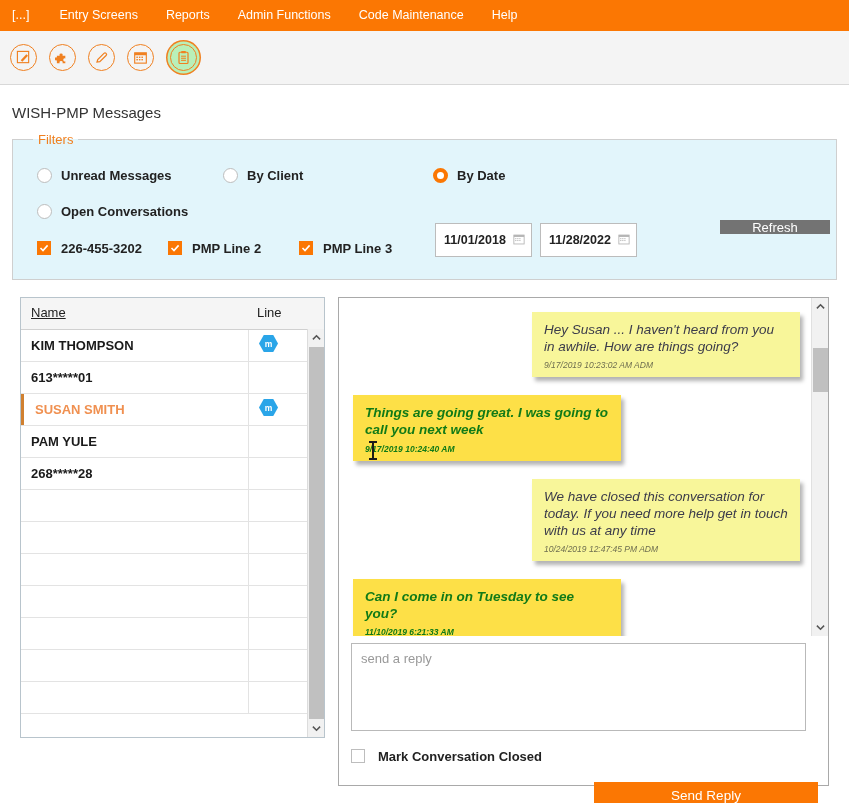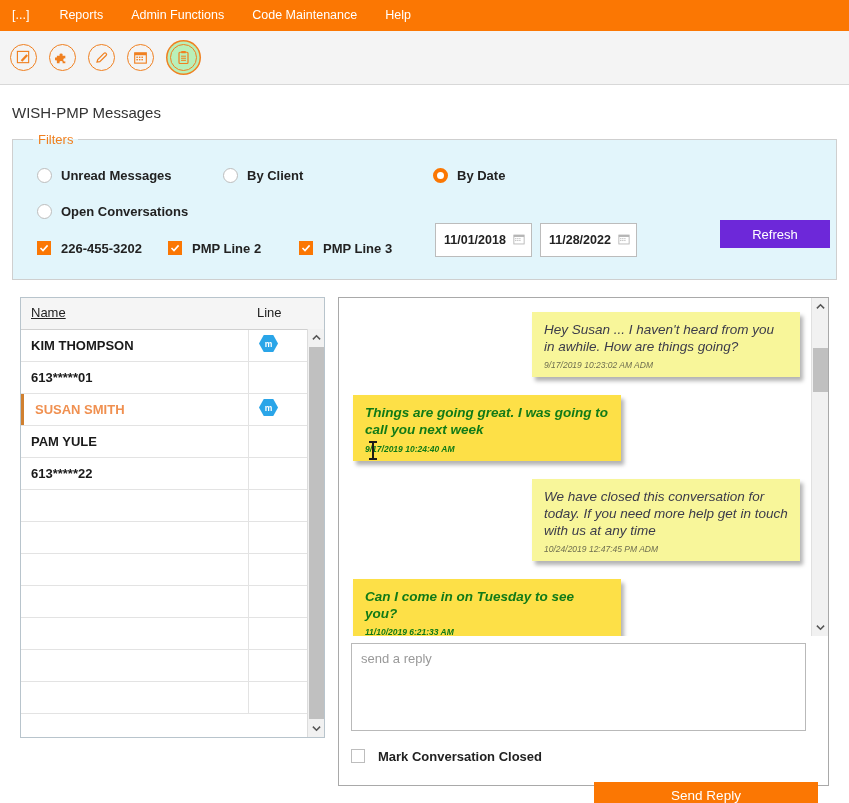--- a/index.html
+++ b/index.html
@@ -123,22 +123,22 @@
     padding: 0 6px 0 8px;
     font-size: 12.5px; color: #222; font-weight: 600;
     cursor: text;
   }
   .dfield .cal { opacity: .55; }
   .d1 { left: 408px; top: 30px; }
   .d2 { left: 513px; top: 30px; }
 
   .refresh {
     position:absolute; left: 693px; top: 27px;
-    width: 110px; height: 28px;
-    background: #6d28d9; color:#fff; border:none;
+    width: 110px; height: 14px;
+    background: #737373; color:#fff; border:none;
     font-size: 13px; font-family: inherit; cursor:pointer;
     display:flex; align-items:center; justify-content:center;
   }
 
   
   .main { position: relative; margin-top: 17px; }
 
   
   .listpanel {
     position: absolute; left: 20px; top: 0;
@@ -261,20 +261,21 @@
   .cursor-ibeam::before, .cursor-ibeam::after {
     content:""; position:absolute; left:-3px; width: 8px; height: 2px; background:#1a1a1a;
   }
   .cursor-ibeam::before { top:-1px; } .cursor-ibeam::after { bottom:-1px; }
 </style>
 </head>
 <body>
 
 <div class="topnav">
   <a class="first" href="#">[...]</a>
+  <a href="#">Entry Screens</a>
   <a href="#">Reports</a>
   <a href="#">Admin Functions</a>
   <a href="#">Code Maintenance</a>
   <a href="#">Help</a>
 </div>
 
 <div class="toolbar">
   <div class="tbtn">
     <svg width="15" height="15" viewBox="0 0 16 16">
         <rect x="1.5" y="1.5" width="12" height="12" fill="none" stroke="#f08020" stroke-width="1.2"></rect>
@@ -442,21 +443,21 @@
             <td class="line-cell"><span class="hexbadge"><svg width="21" height="19" viewBox="0 0 22 20">
                   <polygon points="6,1 16,1 21,10 16,19 6,19 1,10" fill="#2aa5e8"></polygon>
                   <text x="11" y="14" font-size="9" font-weight="bold" fill="#ffffff" text-anchor="middle" font-family="Liberation Sans, sans-serif">m</text>
                 </svg></span></td>
           </tr>
           <tr>
             <td>PAM YULE</td>
             <td class="line-cell"></td>
           </tr>
           <tr>
-            <td>613*****22</td>
+            <td>268*****28</td>
             <td class="line-cell"></td>
           </tr>
           <tr>
             <td></td>
             <td class="line-cell"></td>
           </tr>
           <tr>
             <td></td>
             <td class="line-cell"></td>
           </tr>

